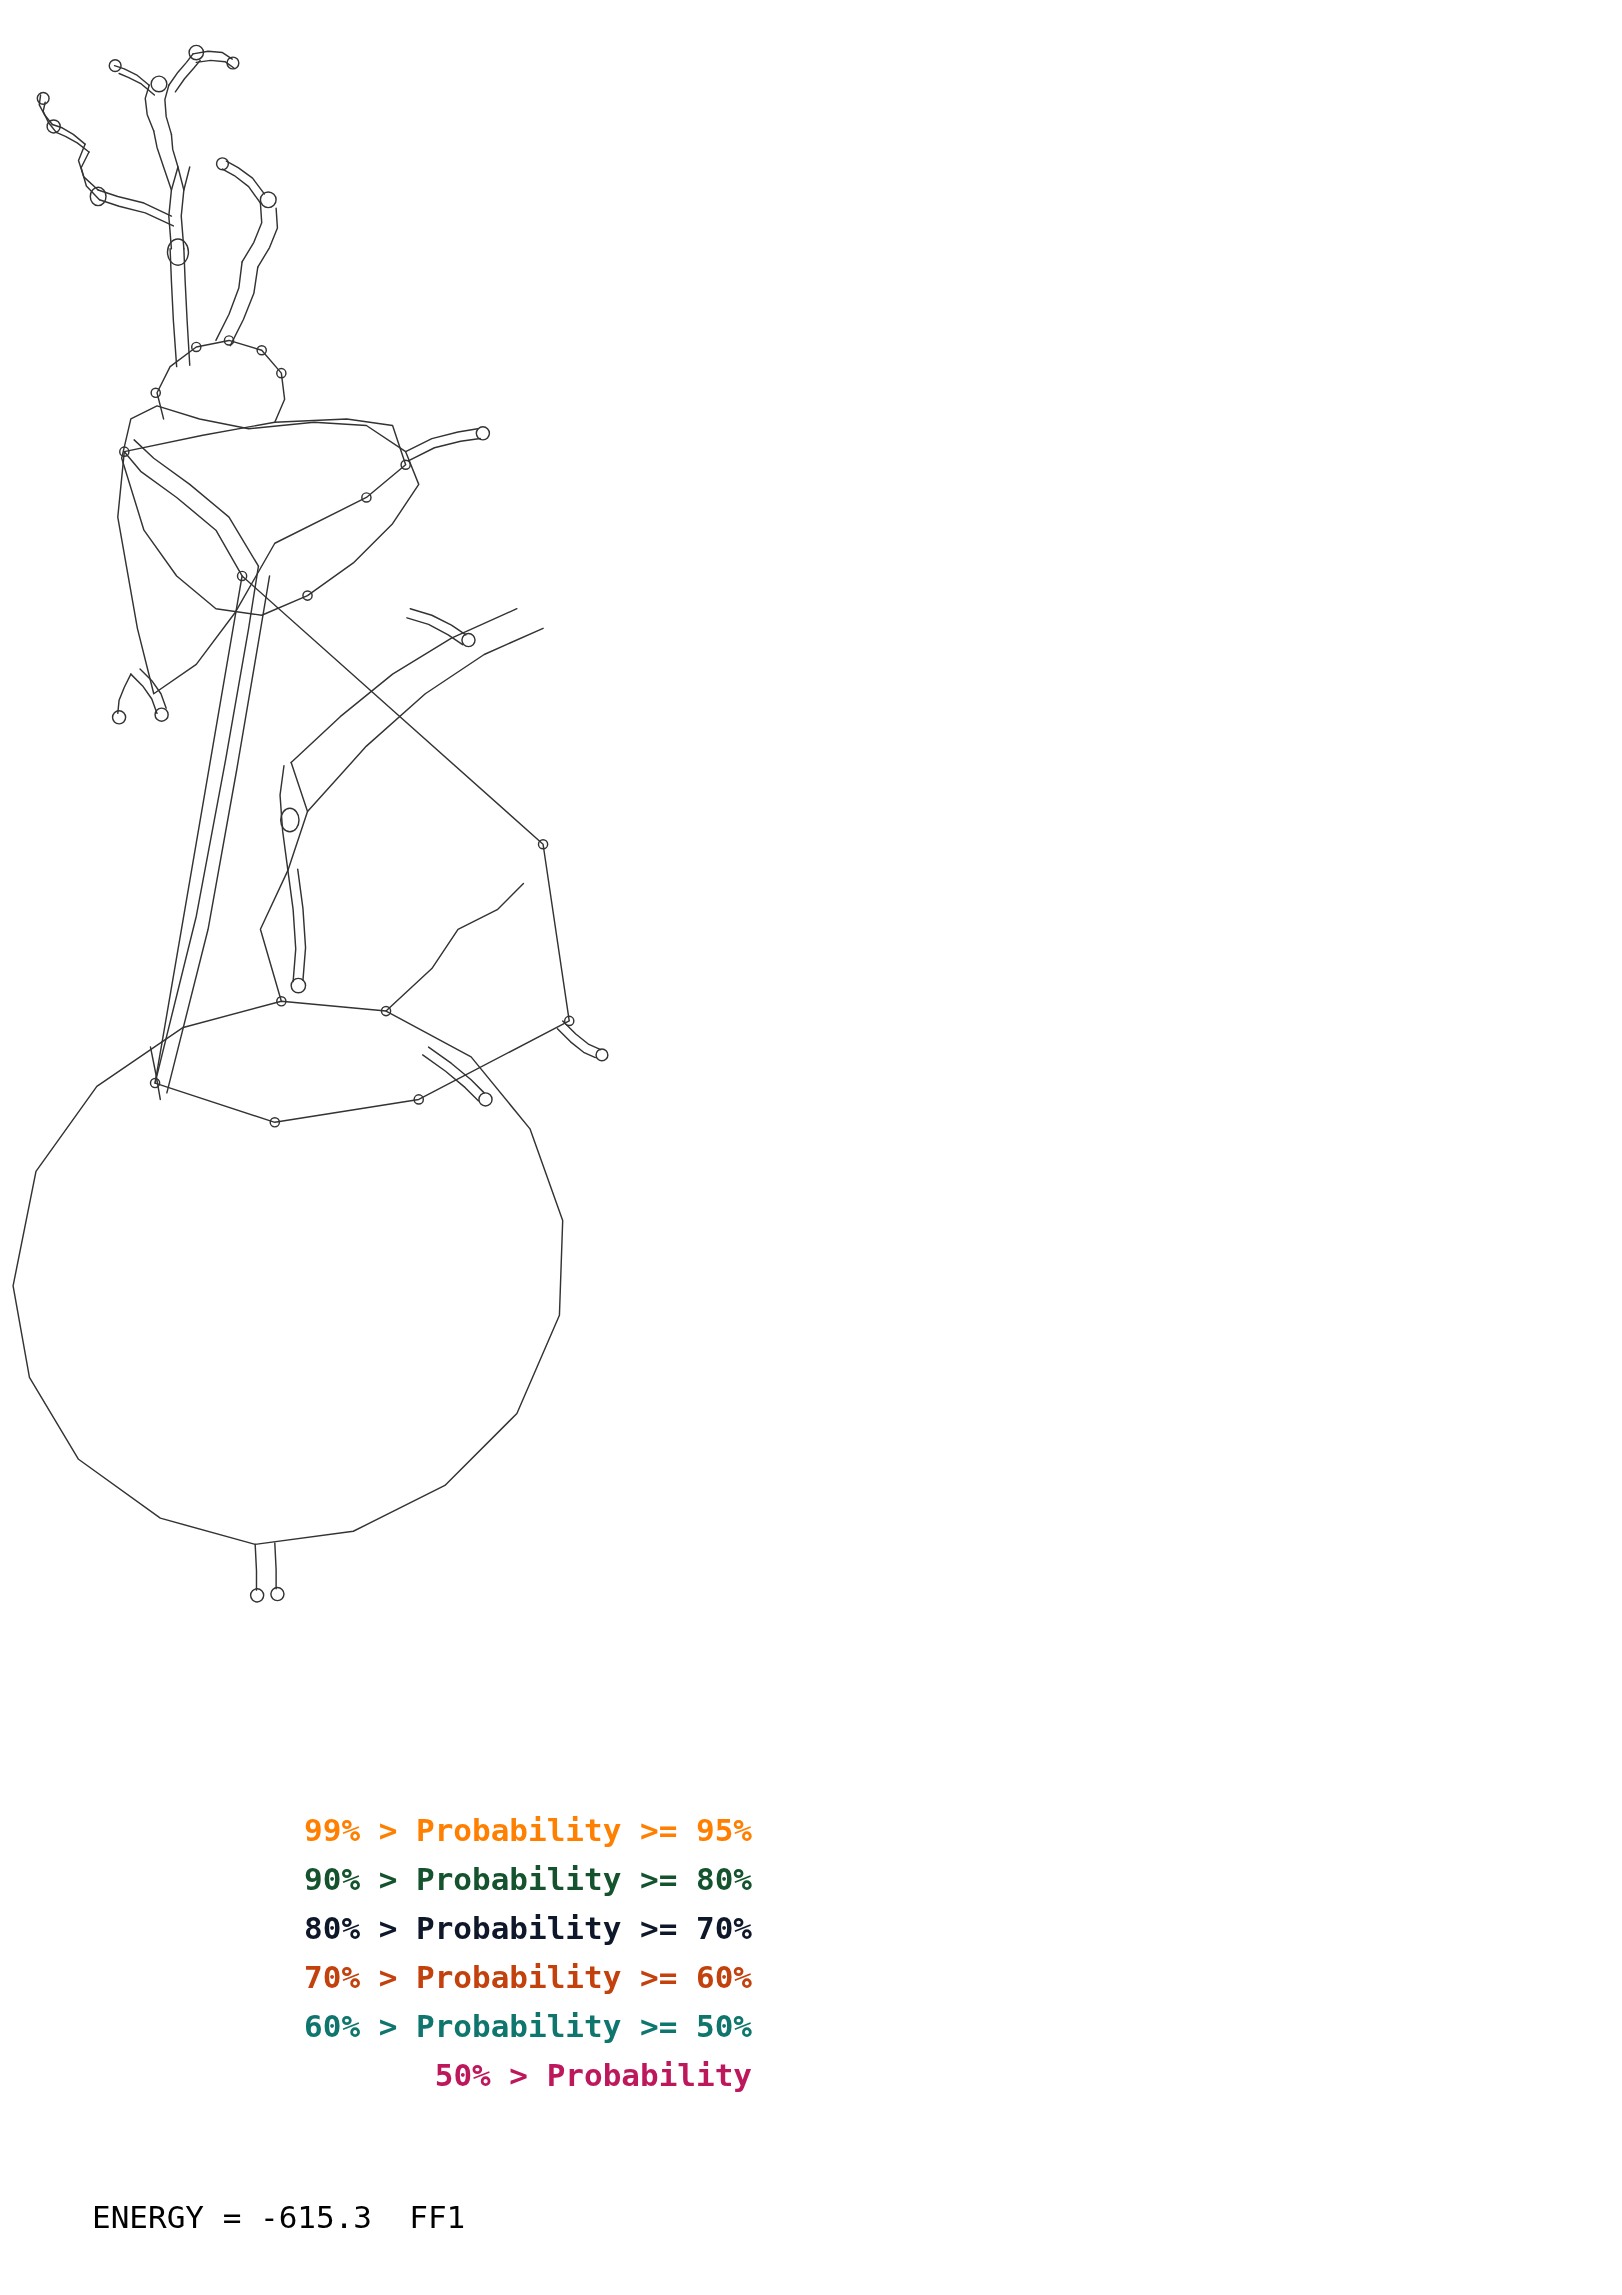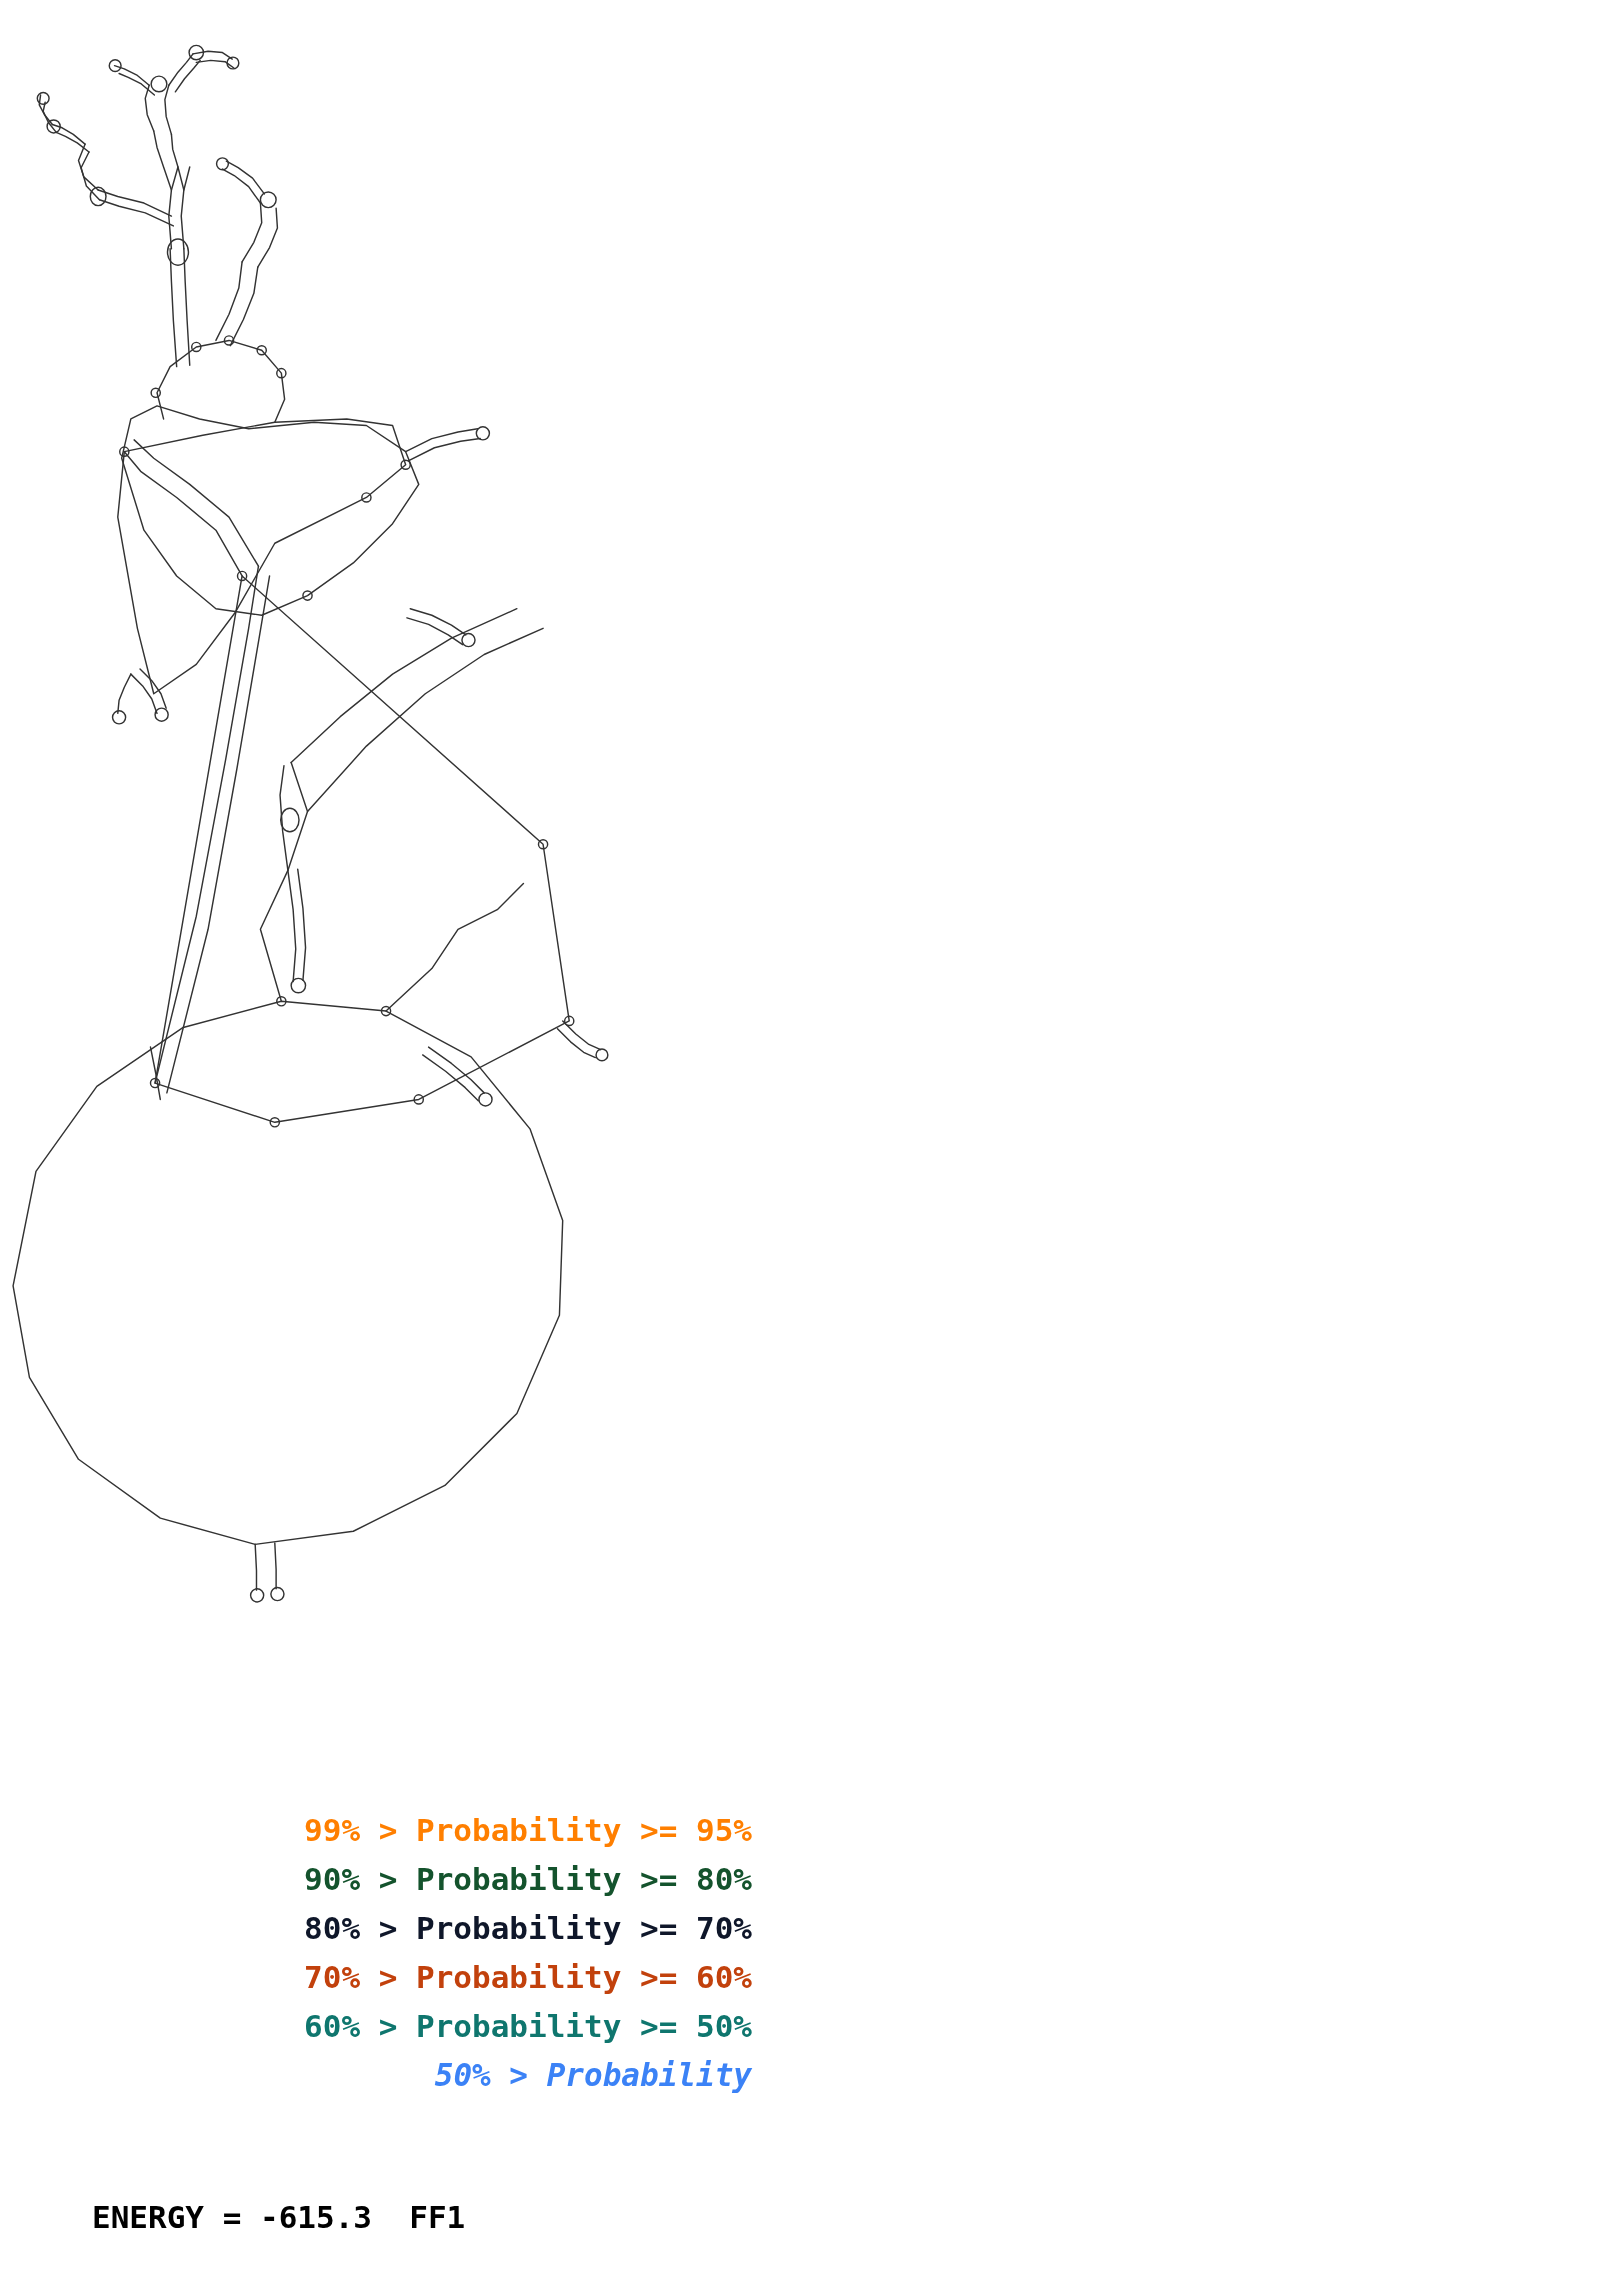--- a/index.html
+++ b/index.html
@@ -39,21 +39,21 @@
     white-space: pre;
     text-align: right;
     width: 654px;
   }
   #energy-line {
     position: absolute;
     left: 92px;
     top: 2199px;
     font-family: "DejaVu Sans Mono", "Liberation Mono", monospace;
     font-size: 31px;
-    font-weight: bold;
+    font-weight: normal;
     color: #000000;
     white-space: pre;
   }
 </style>
 </head>
 <body>
 
 <div id="structure-figure">
   <svg width="1622" height="1767" viewBox="0 0 2479 2700" xmlns="http://www.w3.org/2000/svg">
     <g fill="none" stroke="#333333" stroke-width="2.2" stroke-linejoin="round" stroke-linecap="round">
@@ -183,17 +183,17 @@
     </g>
   </svg>
 </div>
 
 <div id="legend">
   <div class="legend-row" style="color: rgb(255, 127, 0);">99% &gt; Probability &gt;= 95%</div>
   <div class="legend-row" style="color: #14532d;">90% &gt; Probability &gt;= 80%</div>
   <div class="legend-row" style="color: #0f172a;">80% &gt; Probability &gt;= 70%</div>
   <div class="legend-row" style="color: #c2410c;">70% &gt; Probability &gt;= 60%</div>
   <div class="legend-row" style="color: #0f766e;">60% &gt; Probability &gt;= 50%</div>
-  <div class="legend-row" style="color: #3b82f6; font-style: italic;">50% &gt; Probability</div>
+  <div class="legend-row" style="color: #be185d;">50% &gt; Probability</div>
 </div>
 
 <div id="energy-line">ENERGY = -615.3  FF1</div>
 
 
 </body></html>

